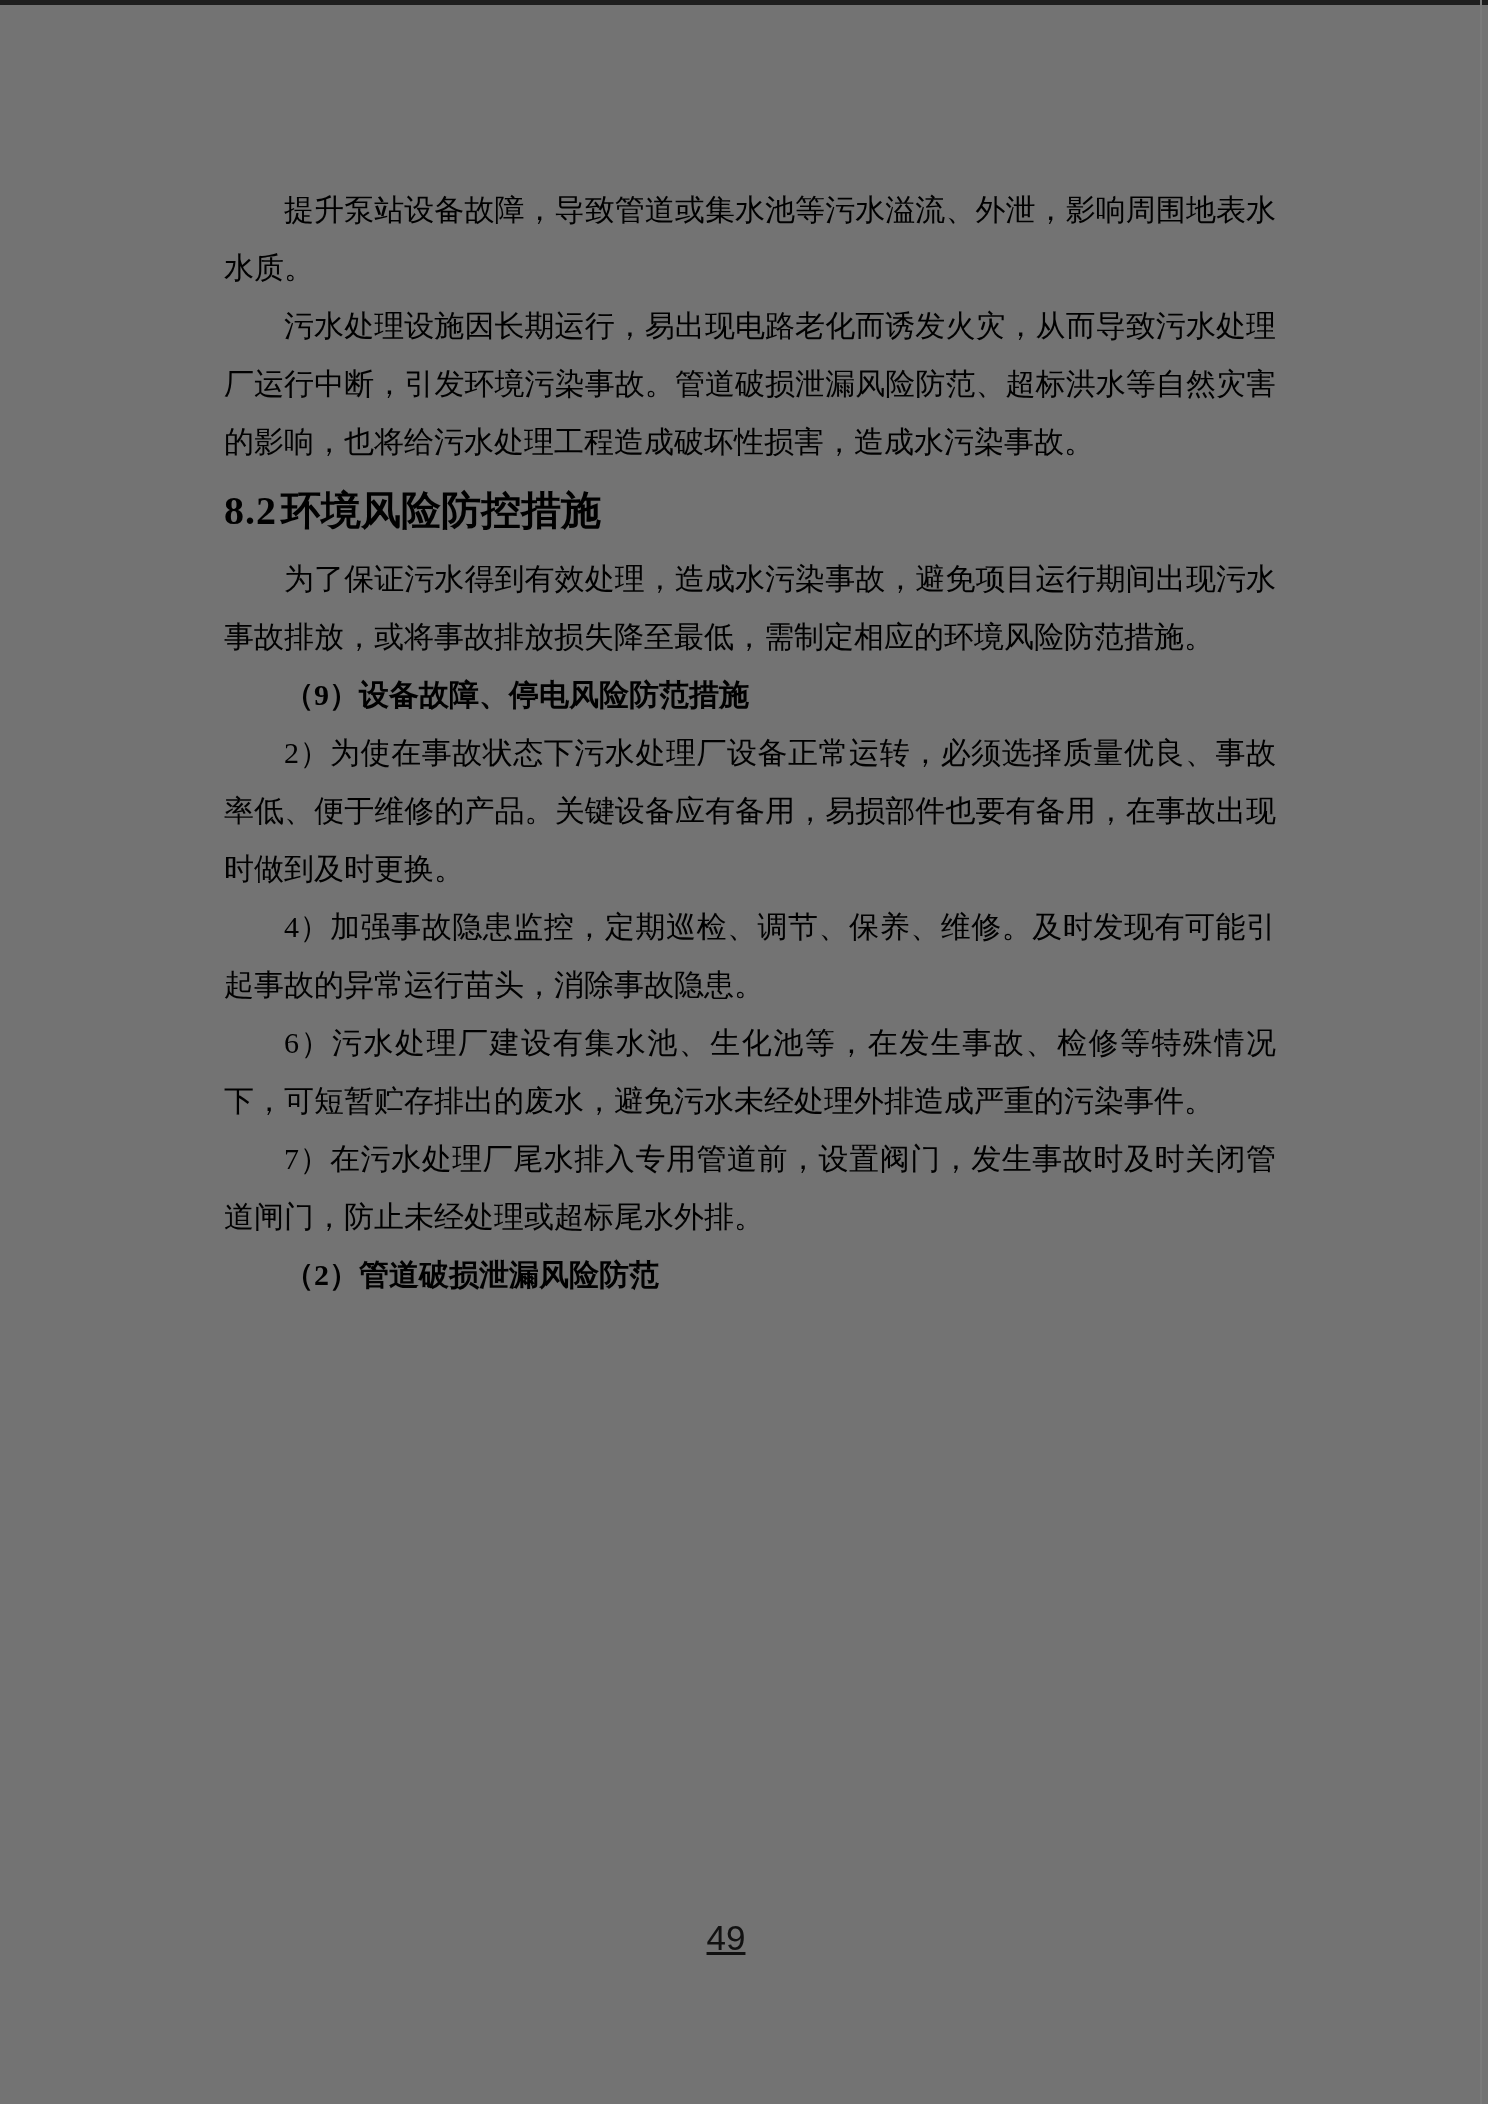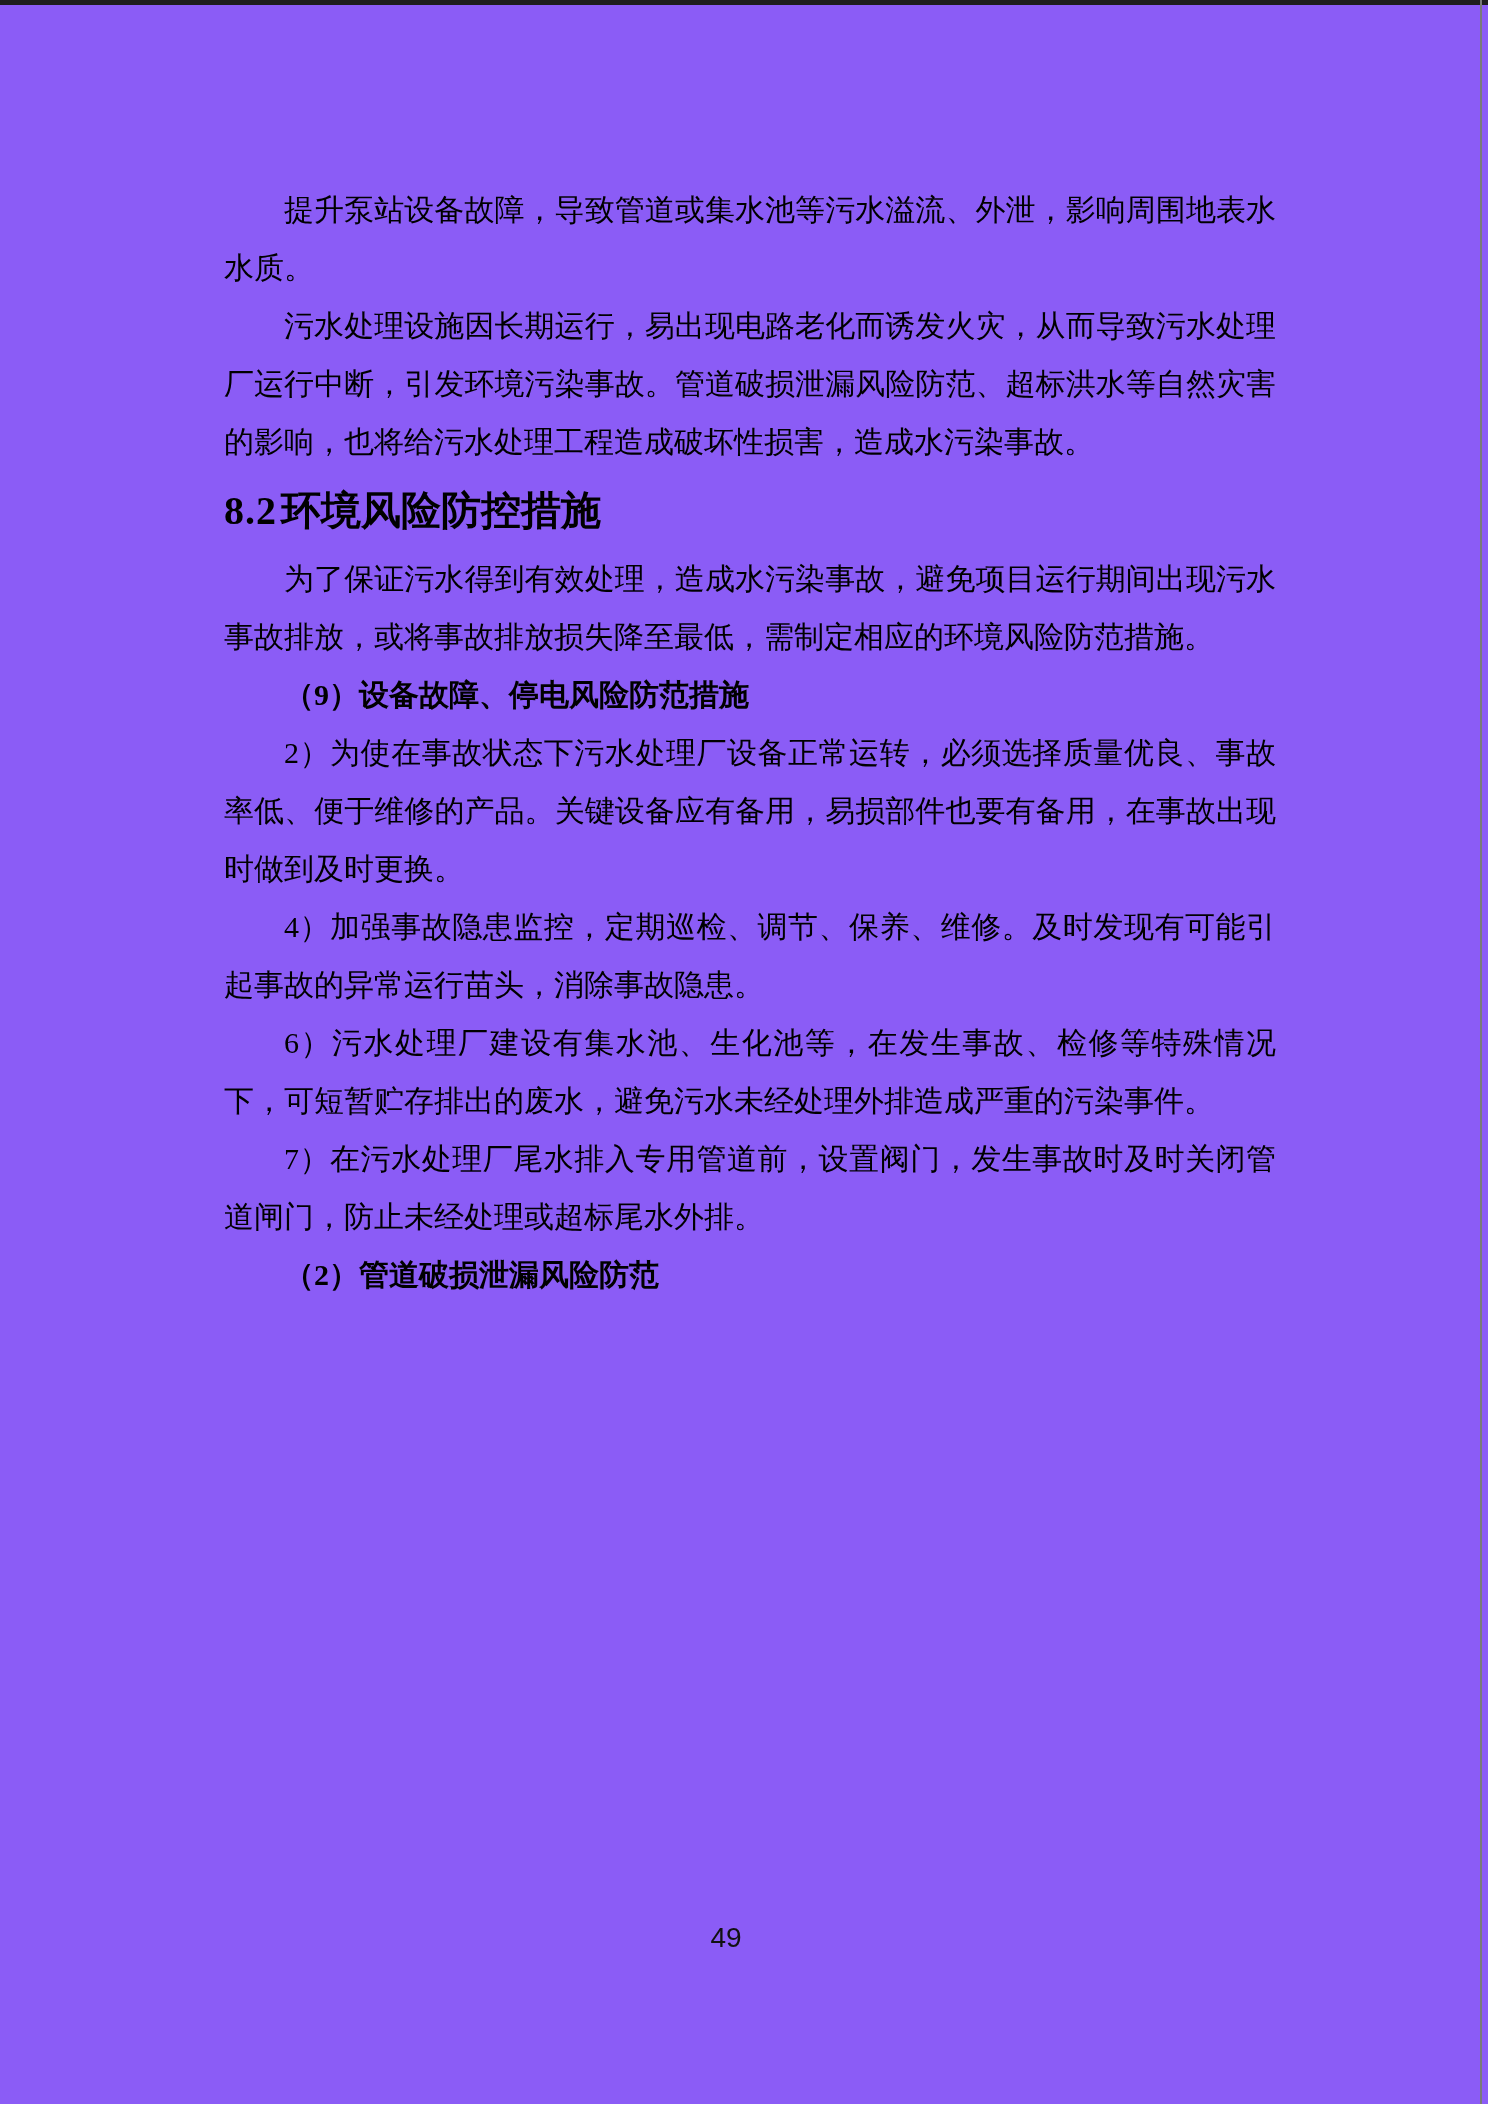--- a/index.html
+++ b/index.html
@@ -71,30 +71,31 @@
   .page-footer {
     position: absolute;
     left: 0;
     top: 1918px;
     width: 1488px;
     text-align: center;
   }
   .page-num {
     display: inline-block;
     font-family: "Liberation Sans", "DejaVu Sans", sans-serif;
-    font-size: 28px;
+    font-size: 35px;
     line-height: 40px;
     color: #111111;
     transform: translateX(-18px);
+    text-decoration: underline;
   }
 </style>
 </head>
 <body style="background: rgb(255, 255, 255);">
 
-<div class="page" style="background: #8b5cf6; color: rgb(0, 0, 0);">
+<div class="page" style="background: #737373; color: rgb(0, 0, 0);">
 
   <div class="top-bar" style="background: rgb(30, 30, 30);"></div>
   <div class="right-rule" style="background: rgb(122, 122, 122);"></div>
 
   <div class="content">
 
     <p class="body">提升泵站设备故障，导致管道或集水池等污水溢流、外泄，影响周围地表水水质。</p>
 
 
     <p class="body">污水处理设施因长期运行，易出现电路老化而诱发火灾，从而导致污水处理厂运行中断，引发环境污染事故。管道破损泄漏风险防范、超标洪水等自然灾害的影响，也将给污水处理工程造成破坏性损害，造成水污染事故。</p>

